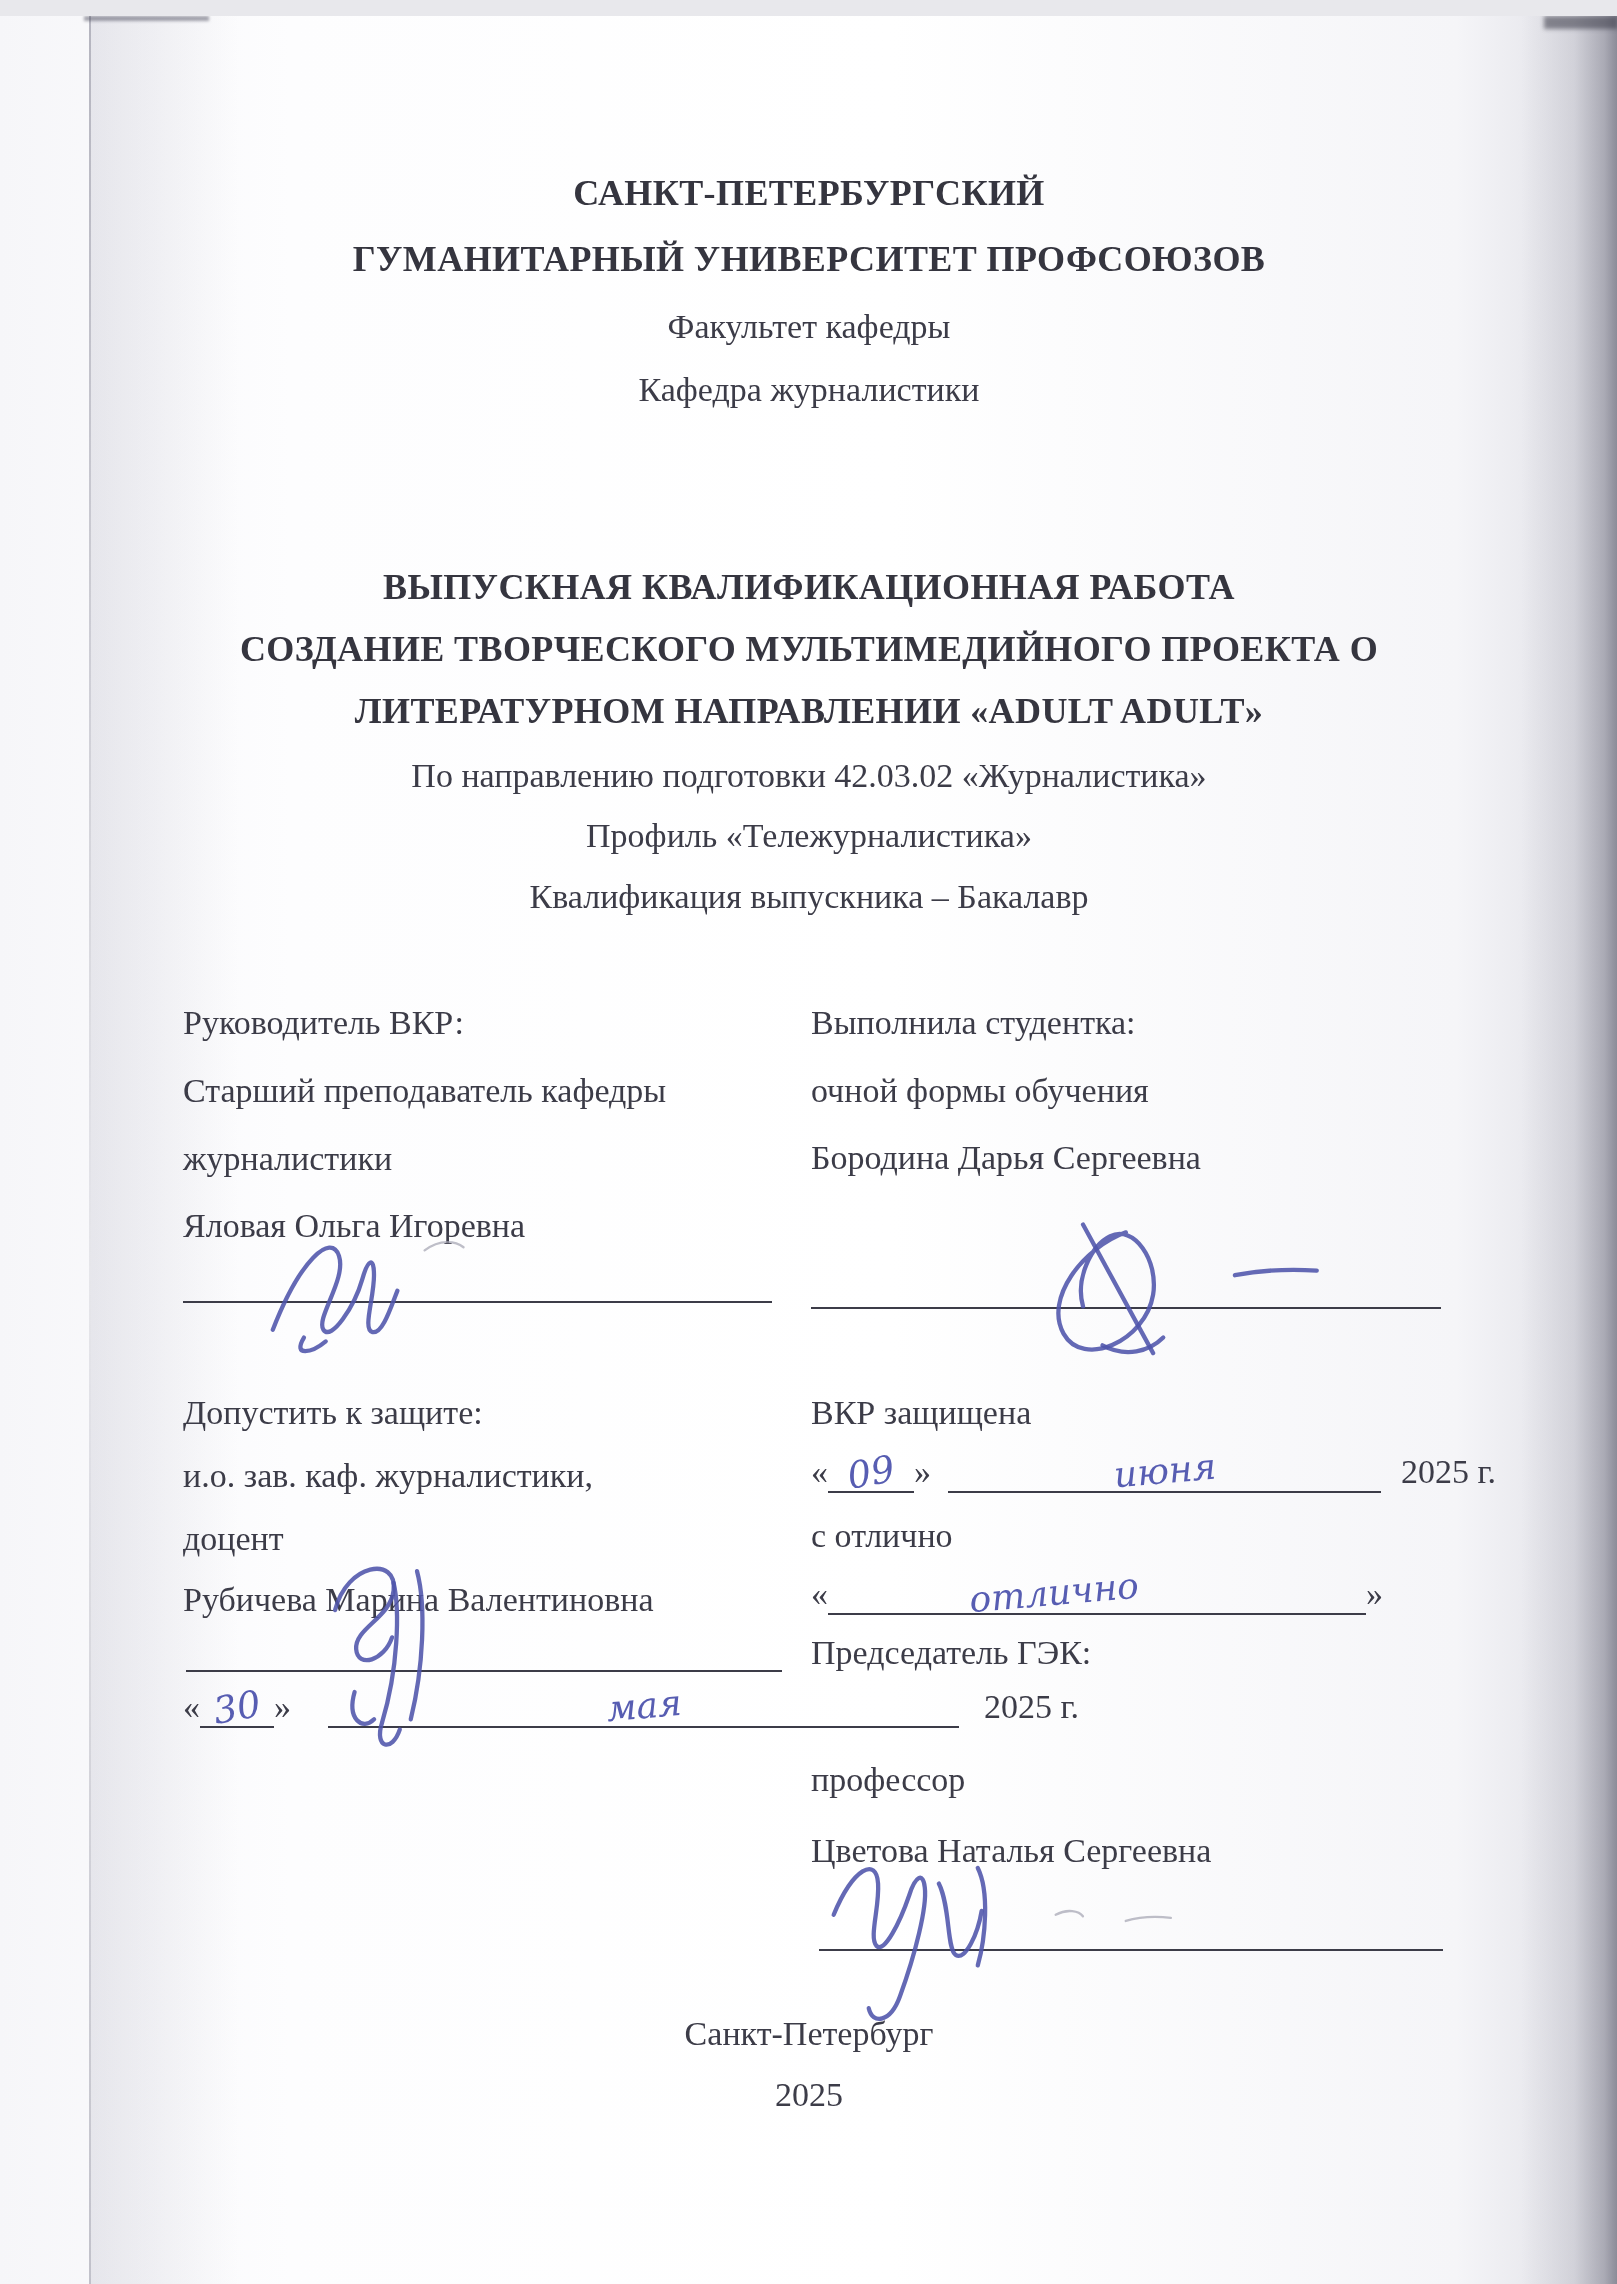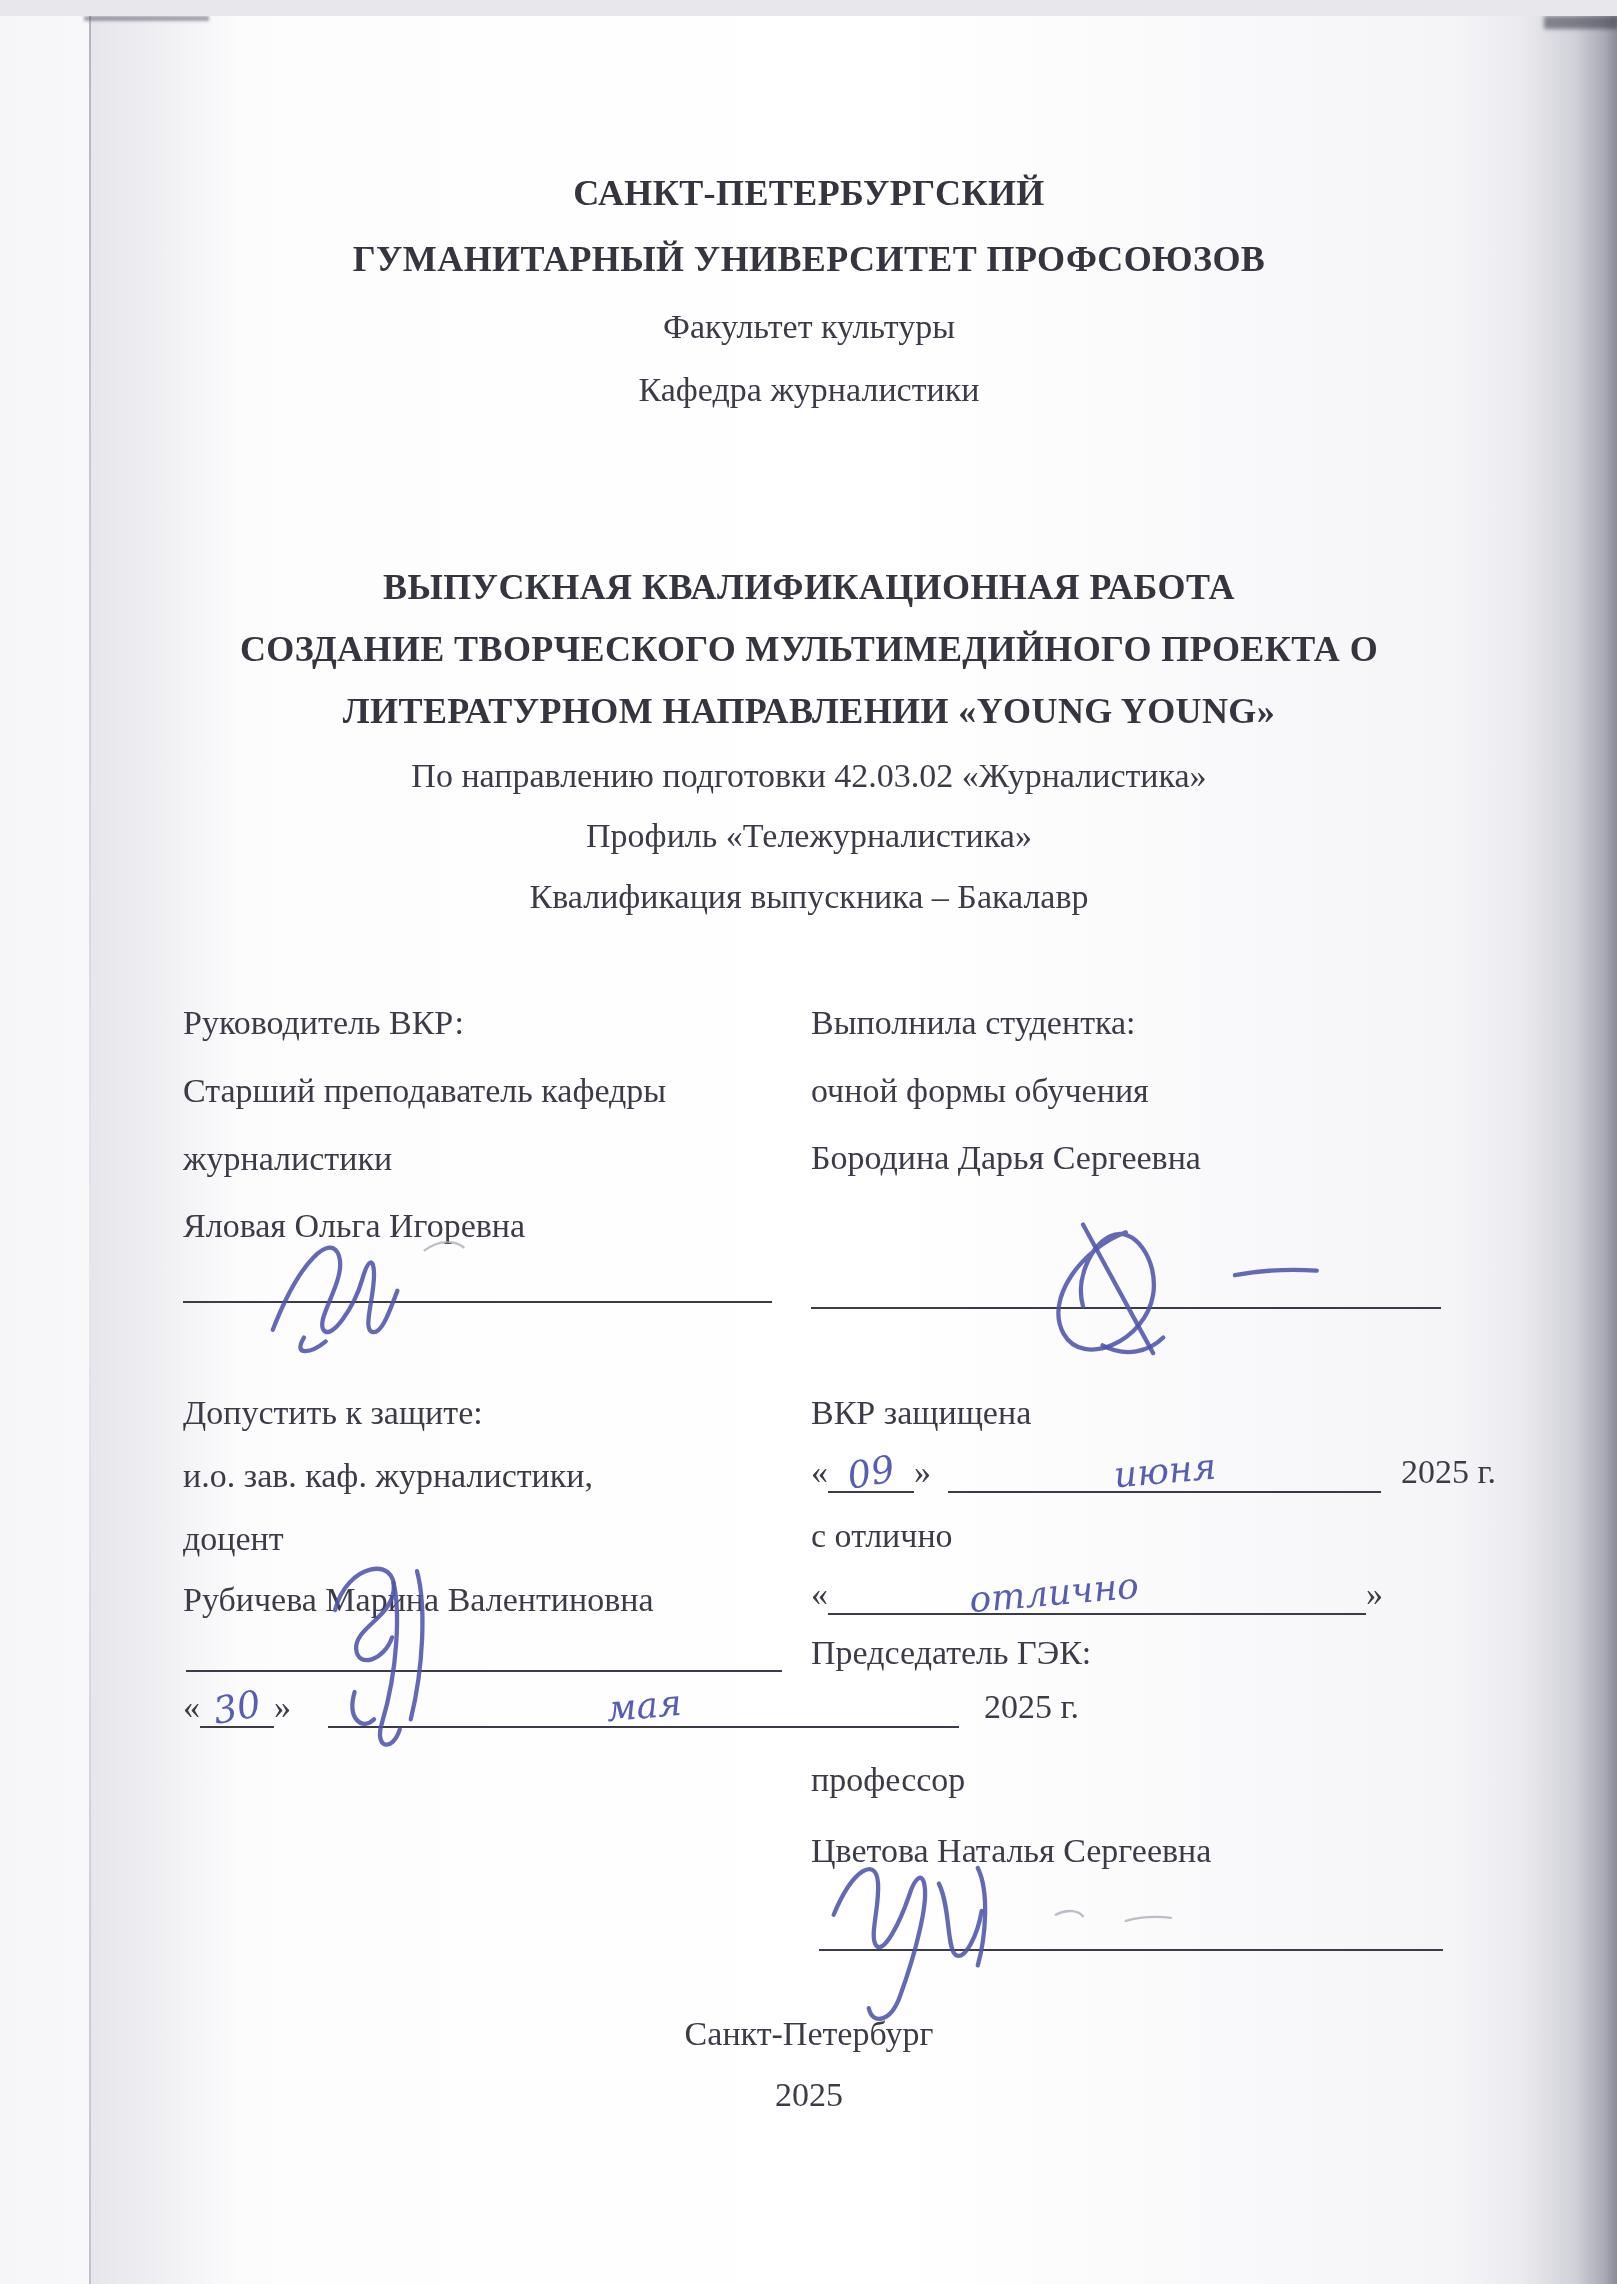--- a/index.html
+++ b/index.html
@@ -50,26 +50,26 @@
 
   <div class="fold-line"></div>
   <div class="fold-shadow"></div>
   <div class="edge-right"></div>
   <div class="corner-tr"></div>
   <div class="top-smudge"></div>
   <div class="bottom-smudge"></div>
 
   <div class="c b" style="top:156px">САНКТ-ПЕТЕРБУРГСКИЙ</div>
   <div class="c b" style="top:222px">ГУМАНИТАРНЫЙ УНИВЕРСИТЕТ ПРОФСОЮЗОВ</div>
-  <div class="c t" style="top:292px">Факультет культуры</div>
+  <div class="c t" style="top:292px">Факультет кафедры</div>
   <div class="c b" style="top:550px">ВЫПУСКНАЯ КВАЛИФИКАЦИОННАЯ РАБОТА</div>
 
   <div class="c t" style="top:355px">Кафедра журналистики</div>
   <div class="c b" style="top:612px">СОЗДАНИЕ ТВОРЧЕСКОГО МУЛЬТИМЕДИЙНОГО ПРОЕКТА О</div>
-  <div class="c b" style="top:674px">ЛИТЕРАТУРНОМ НАПРАВЛЕНИИ «YOUNG YOUNG»</div>
+  <div class="c b" style="top:674px">ЛИТЕРАТУРНОМ НАПРАВЛЕНИИ «ADULT ADULT»</div>
   <div class="c t" style="top:741px">По направлению подготовки 42.03.02 «Журналистика»</div>
   <div class="c t" style="top:801px">Профиль «Тележурналистика»</div>
   <div class="c t" style="top:862px">Квалификация выпускника – Бакалавр</div>
 
   <div class="col" style="top:988px;left:183px">Руководитель ВКР:</div>
   <div class="col" style="top:1056px;left:183px">Старший преподаватель кафедры</div>
   <div class="col" style="top:1124px;left:183px">журналистики</div>
   <div class="col" style="top:1191px;left:183px">Яловая Ольга Игоревна</div>
 
   <div class="col" style="top:988px;left:811px">Выполнила студентка:</div>

